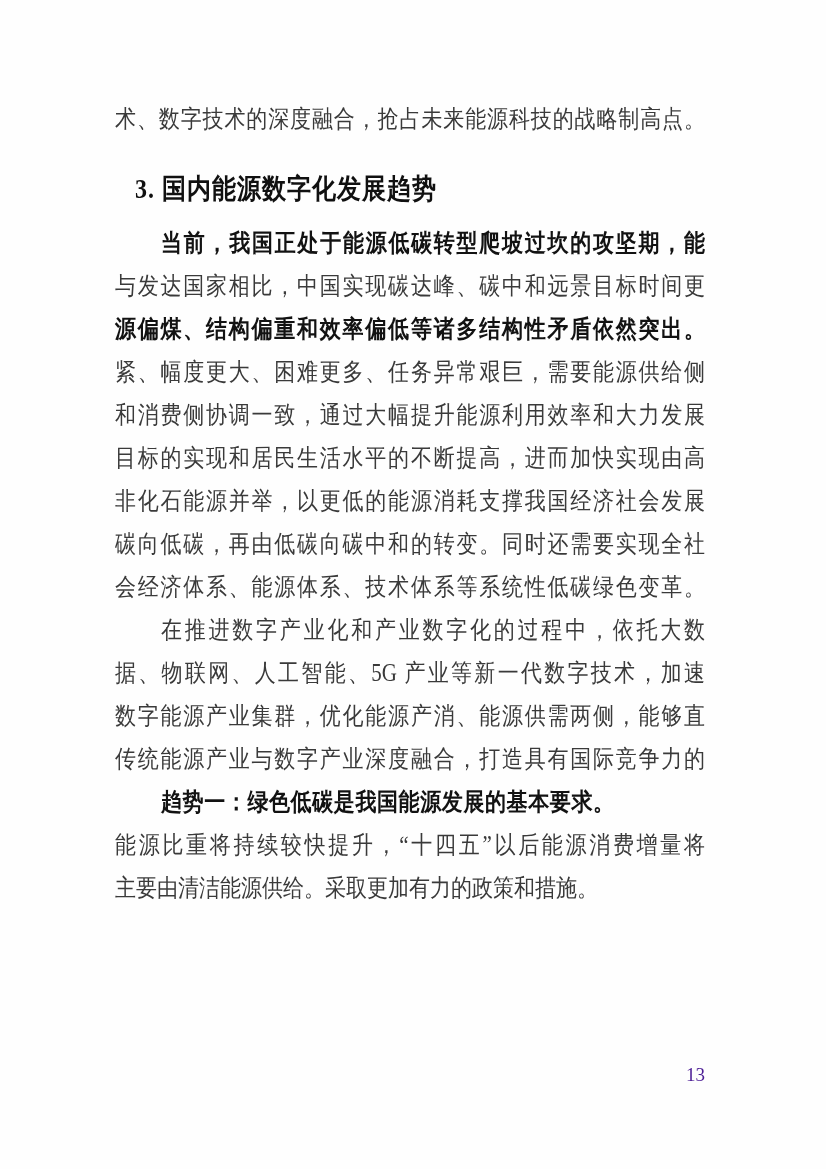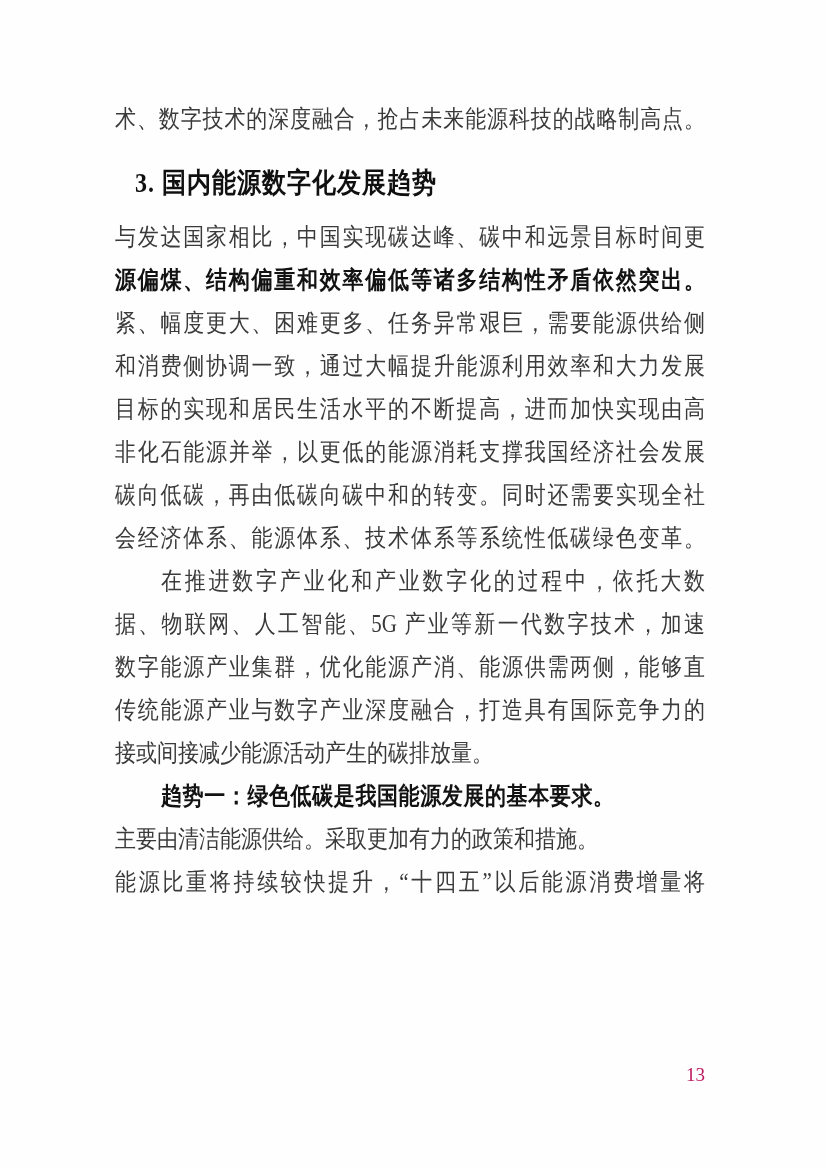--- a/index.html
+++ b/index.html
@@ -23,45 +23,48 @@
     color:#3a3a3a;
     text-align:justify;
     text-align-last:left;
     transform:scaleY(1.16);
     transform-origin:50% 50%;
     white-space:normal;
   }
   .line.fill .txt{text-align-last:justify;}
   .line.bold .txt{font-weight:700;color:#121212;}
   .line.indent .txt{padding-left:46px;}
-  .line.heading{height:47px;margin-top:19px;margin-bottom:9px;}
+  .line.heading{height:47px;margin-top:25px;margin-bottom:9px;}
   .line.heading .txt{
     font-size:24px;font-weight:700;color:#101010;
     padding-left:20px;line-height:47px;letter-spacing:1px;
     text-align-last:left;text-align:left;
   }
   .line.trend .txt{font-weight:700;color:#121212;letter-spacing:0.6px;}
   .page-number{
     position:absolute;
     left:115px;top:1064px;width:590px;
     text-align:right;
-    font-size:19px;color:#be185d;
+    font-size:19px;color:#4c1d95;
     font-family:"Liberation Serif","DejaVu Serif",serif;
   }
 </style>
 </head>
 <body>
 
 <div class="page">
   <div class="content" id="content">
       <div class="line body fill">
         <span class="txt">术、数字技术的深度融合，抢占未来能源科技的战略制高点。</span>
       </div>
       <div class="line heading bold">
         <span class="txt">3. 国内能源数字化发展趋势</span>
+      </div>
+      <div class="line body bold indent fill">
+        <span class="txt">当前，我国正处于能源低碳转型爬坡过坎的攻坚期，能</span>
       </div>
       <div class="line body fill">
         <span class="txt">与发达国家相比，中国实现碳达峰、碳中和远景目标时间更</span>
       </div>
       <div class="line body bold fill">
         <span class="txt">源偏煤、结构偏重和效率偏低等诸多结构性矛盾依然突出。</span>
       </div>
       <div class="line body fill">
         <span class="txt">紧、幅度更大、困难更多、任务异常艰巨，需要能源供给侧</span>
       </div>
@@ -85,27 +88,24 @@
       </div>
       <div class="line body fill">
         <span class="txt">据、物联网、人工智能、5G 产业等新一代数字技术，加速</span>
       </div>
       <div class="line body fill">
         <span class="txt">数字能源产业集群，优化能源产消、能源供需两侧，能够直</span>
       </div>
       <div class="line body fill">
         <span class="txt">传统能源产业与数字产业深度融合，打造具有国际竞争力的</span>
       </div>
-      <div class="line body">
-        <span class="txt">接或间接减少能源活动产生的碳排放量。</span>
-      </div>
       <div class="line trend bold indent">
         <span class="txt">趋势一：绿色低碳是我国能源发展的基本要求。</span>
       </div>
+      <div class="line body fill">
+        <span class="txt">能源比重将持续较快提升，“十四五”以后能源消费增量将</span>
+      </div>
       <div class="line body">
         <span class="txt">主要由清洁能源供给。采取更加有力的政策和措施。</span>
-      </div>
-      <div class="line body fill">
-        <span class="txt">能源比重将持续较快提升，“十四五”以后能源消费增量将</span>
       </div>
     </div>
   <div class="page-number">13</div>
 </div>
 
 </body></html>

